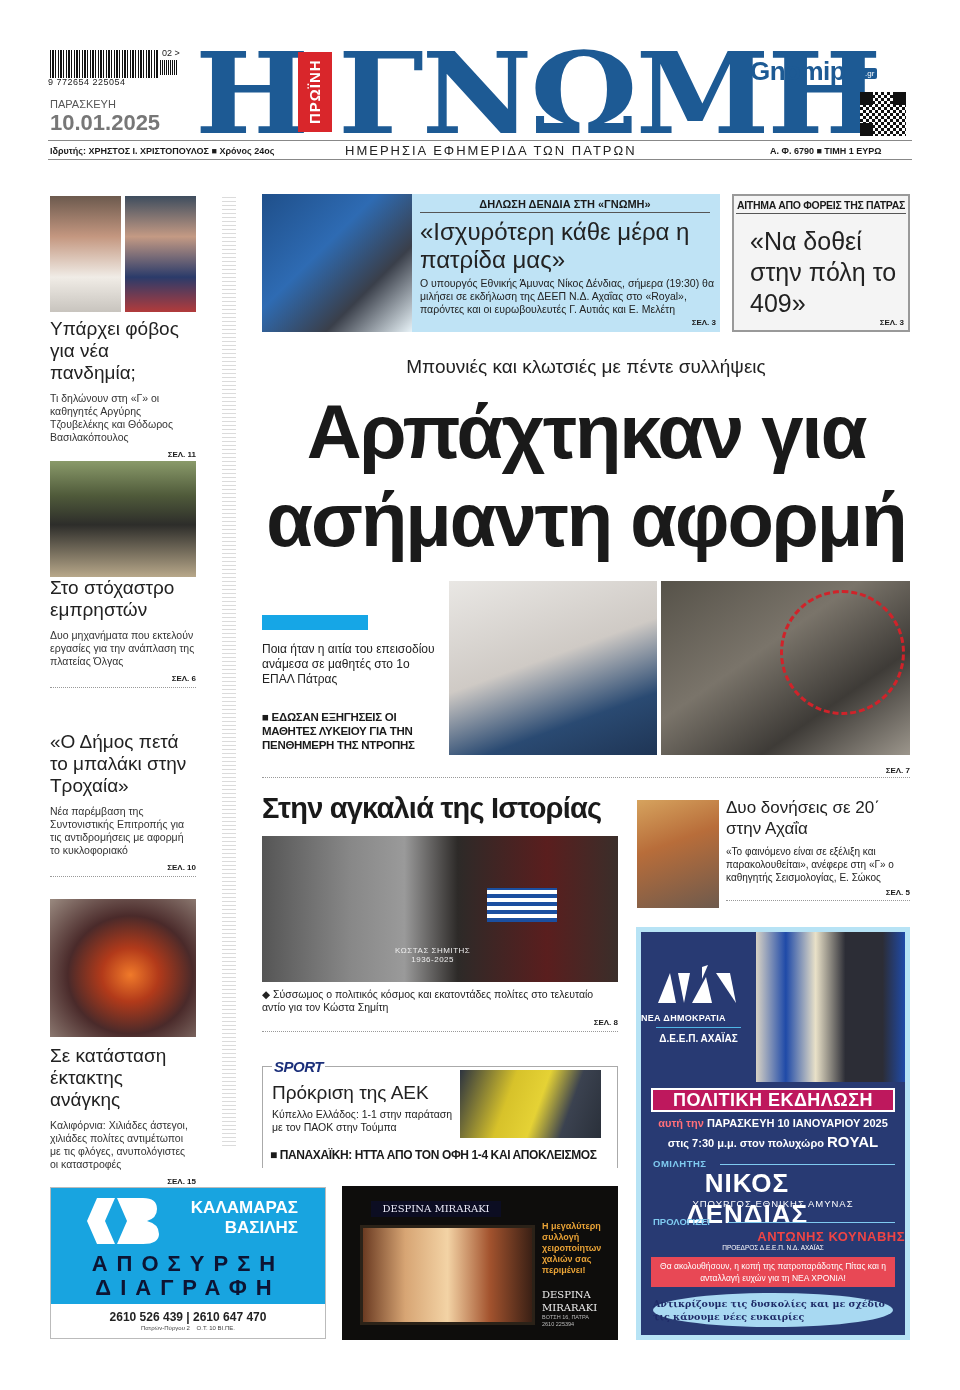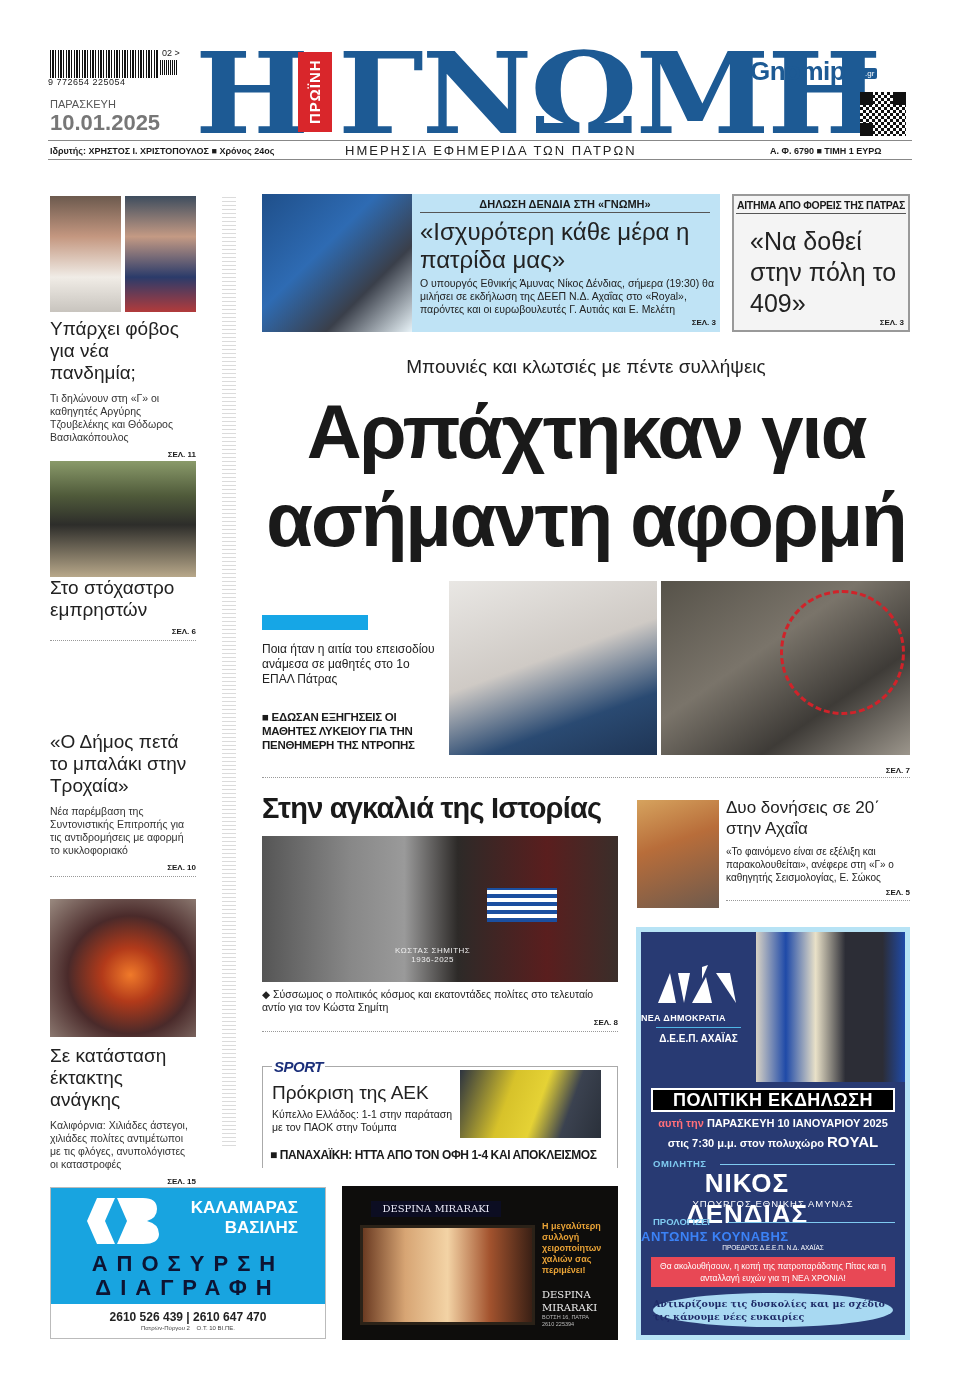--- a/index.html
+++ b/index.html
@@ -106,32 +106,32 @@
   .ad-dm-addr { left: 542px; top: 1314px; width: 78px; font-size: 5.5px; line-height: 7px; color: #bbb; }
 
   
   .ad-nd { left: 636px; top: 927px; width: 274px; height: 413px; background: #b7e3f5; }
   .ad-nd-inner { left: 641px; top: 932px; width: 264px; height: 403px; background: #283a73; }
   .ad-nd-photo { left: 756px; top: 932px; width: 149px; height: 150px; background: linear-gradient(90deg,#d9d3c5 0%,#1f4aa8 20%,#e9e1c8 40%,#2c2d36 60%,#2c2d36 85%,#1f4aa8 100%); }
   .ad-nd-logo { left: 656px; top: 965px; width: 85px; height: 40px; }
   .ad-nd-party { left: 641px; top: 1013px; width: 115px; color: #fff; font-size: 9px; font-weight: bold; letter-spacing: 0.3px; }
   .ad-nd-line { left: 656px; top: 1027px; width: 85px; height: 1px; background: #4fb6e6; }
   .ad-nd-deep { left: 641px; top: 1033px; width: 115px; text-align: center; color: #fff; font-size: 10px; font-weight: bold; }
-  .ad-nd-event { left: 651px; top: 1088px; width: 244px; height: 24px; background: #000000; border: 2px solid #fff; color: #fff; font-size: 18px; font-weight: bold; text-align: center; line-height: 20px; letter-spacing: 0.5px; }
+  .ad-nd-event { left: 651px; top: 1088px; width: 244px; height: 24px; background: #be185d; border: 2px solid #fff; color: #fff; font-size: 18px; font-weight: bold; text-align: center; line-height: 20px; letter-spacing: 0.5px; }
   .ad-nd-when { left: 641px; top: 1117px; width: 264px; text-align: center; color: #fff; font-size: 11px; font-weight: bold; }
   .ad-nd-when .hl { color: #ff6f7a; }
   .ad-nd-where { left: 641px; top: 1133px; width: 264px; text-align: center; color: #fff; font-size: 11px; font-weight: bold; }
   .ad-nd-where .royal { font-size: 15px; }
   .ad-nd-spk-lbl { left: 653px; top: 1158px; font-size: 9.5px; font-weight: bold; color: #7fcaf0; letter-spacing: 0.5px; }
   .ad-nd-spk-line { left: 720px; top: 1164px; width: 175px; height: 1px; background: #7fcaf0; }
   .ad-nd-spk { left: 641px; top: 1168px; width: 212px; text-align: center; color: #fff; font-size: 26px; font-weight: bold; letter-spacing: 1px; }
   .ad-nd-spk-role { left: 641px; top: 1198px; width: 264px; text-align: center; color: #fff; font-size: 9.5px; letter-spacing: 1px; }
   .ad-nd-pro-lbl { left: 653px; top: 1216px; font-size: 9.5px; font-weight: bold; color: #7fcaf0; }
   .ad-nd-pro-line { left: 728px; top: 1222px; width: 167px; height: 1px; background: #7fcaf0; }
-  .ad-nd-pro { left: 641px; top: 1229px; width: 264px; text-align: left; color: #3b82f6; font-size: 13px; font-weight: bold; letter-spacing: 0.5px; }
+  .ad-nd-pro { left: 641px; top: 1229px; width: 264px; text-align: right; color: #ef4444; font-size: 13px; font-weight: bold; letter-spacing: 0.5px; }
   .ad-nd-pro-role { left: 641px; top: 1244px; width: 264px; text-align: center; color: #fff; font-size: 6.5px; }
   .ad-nd-note { left: 651px; top: 1257px; width: 244px; height: 30px; background: #e84855; color: #fff; font-size: 8.5px; text-align: center; line-height: 12px; padding-top: 3px; }
   .ad-nd-oval { left: 653px; top: 1293px; width: 240px; height: 34px; background: #a8d9f2; border-radius: 50%; color: #1e2a66; font-family: "DejaVu Serif", serif; font-size: 9.5px; font-weight: bold; text-align: left; line-height: 13px; padding-top: 4px; }
 </style>
 </head>
 <body>
 
 <div class="abs barcode"></div>
 <div class="abs barcode-num">9 772654 225054</div>
 <div class="abs issue-code">02 &gt;</div>
@@ -160,20 +160,21 @@
     <div style="flex:1;background:linear-gradient(180deg,#3e4d5e 0%,#c49a84 35%,#2b3b6a 70%,#b23b3b 100%);"></div>
   </div>
   <div class="lc-title" style="margin-top:6px;">Υπάρχει φόβος για νέα πανδημία;</div>
   <div class="lc-text">Τι δηλώνουν στη «Γ» οι καθηγητές Αργύρης Τζουβελέκης και Θόδωρος Βασιλακόπουλος</div>
   <div class="sel">ΣΕΛ. 11</div>
 </div>
 
 <div class="abs lc" style="top:461px;">
   <div class="lc-img" style="background:linear-gradient(180deg,#8a9a6a 0%,#4f5a3a 30%,#2d2d2a 55%,#b8a88a 100%);"></div>
   <div class="lc-title" style="">Στο στόχαστρο εμπρηστών</div>
+  <div class="lc-text">Δυο μηχανήματα που εκτελούν εργασίες για την ανάπλαση της πλατείας Όλγας</div>
   <div class="sel">ΣΕΛ. 6</div>
 </div>
 
 <div class="abs lc" style="top:731px;">
   <div class="lc-title">«Ο Δήμος πετά το μπαλάκι στην Τροχαία»</div>
   <div class="lc-text">Νέα παρέμβαση της Συντονιστικής Επιτροπής για τις αντιδρομήσεις με αφορμή το κυκλοφοριακό</div>
   <div class="sel">ΣΕΛ. 10</div>
 </div>
 
 <div class="abs lc" style="top:899px;">

